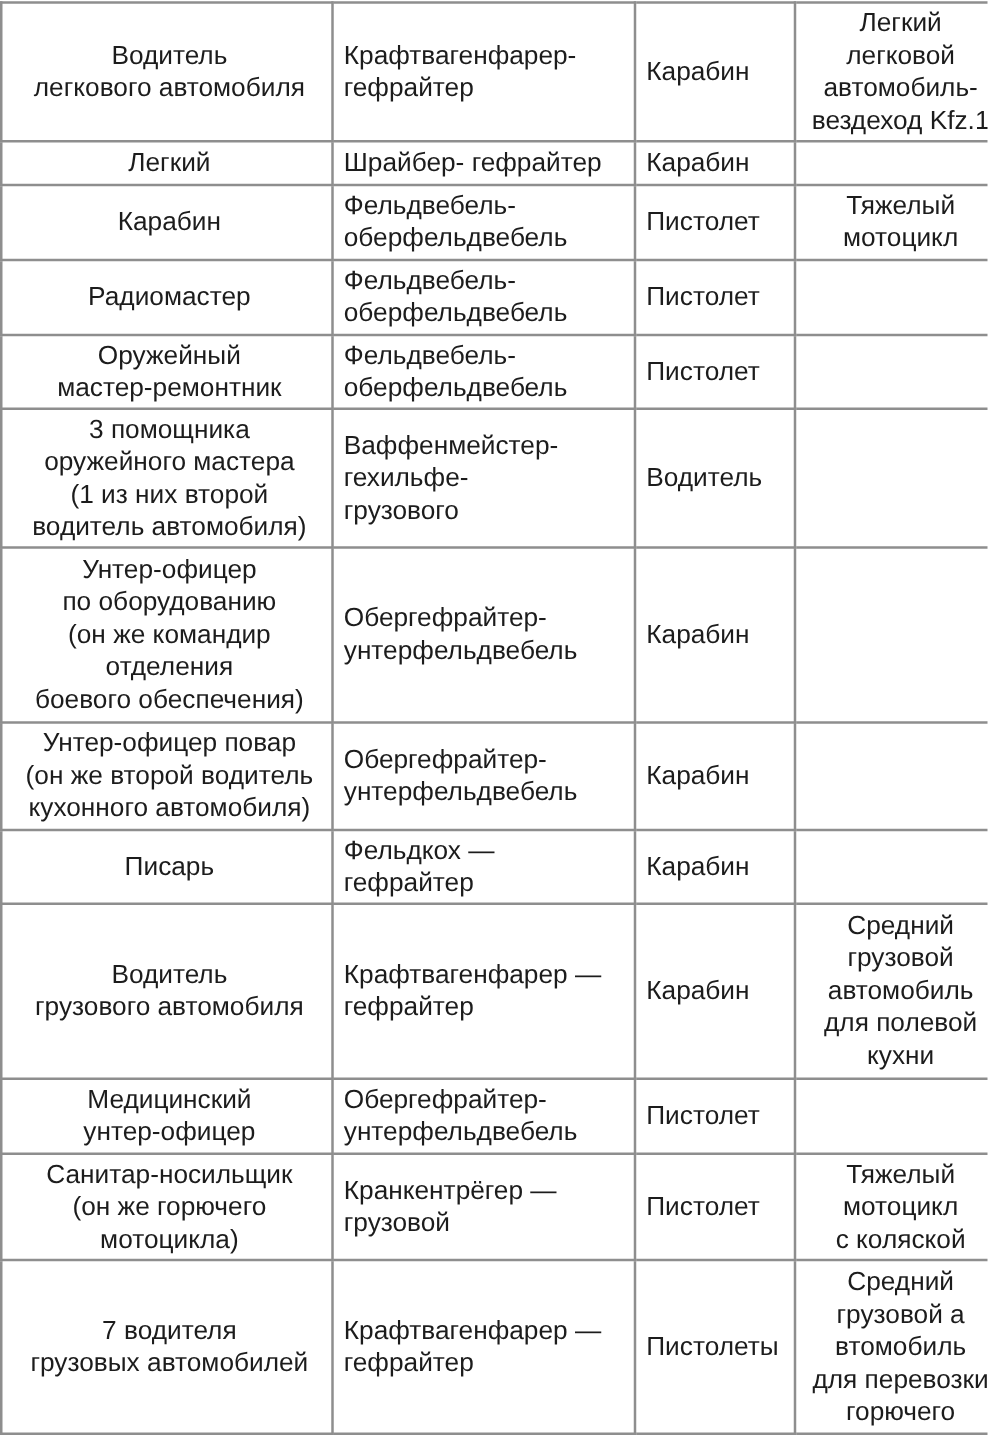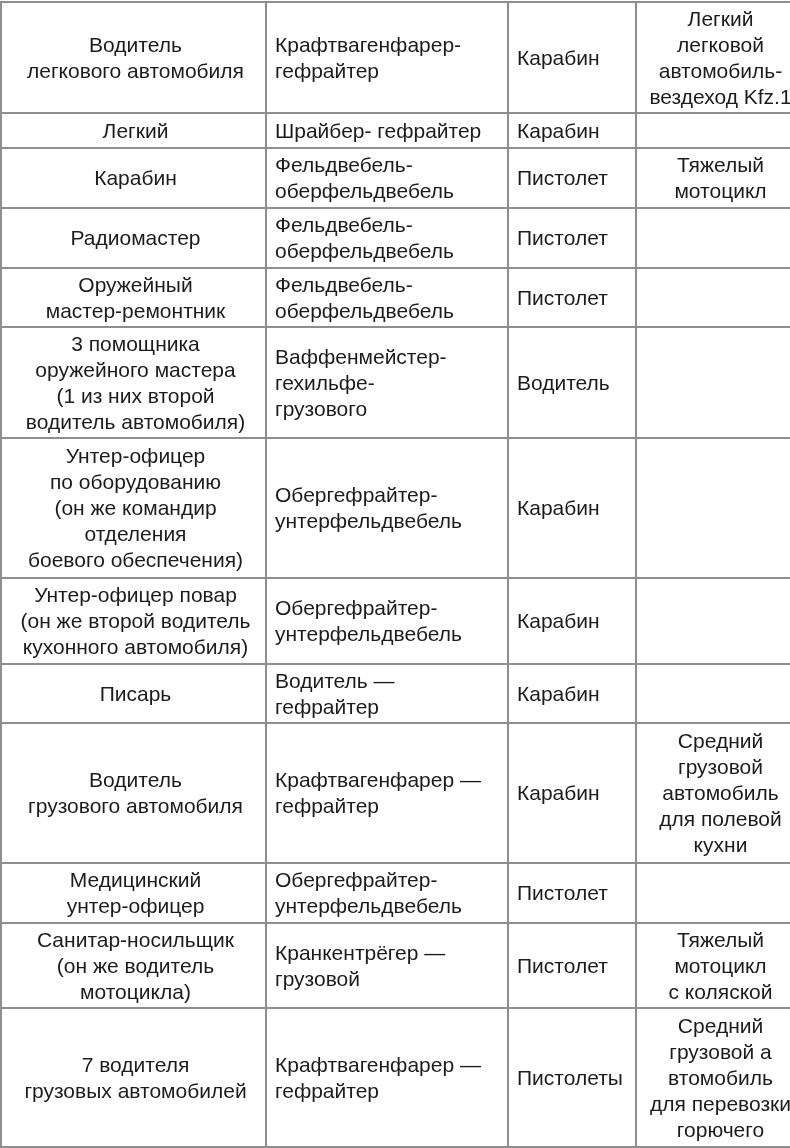--- a/index.html
+++ b/index.html
@@ -186,21 +186,21 @@
         </td>
       <td class="vehicle">
           <span class="ml"></span>
         </td>
     </tr>
     <tr style="height: 59px;">
       <td class="role">
           <span class="ml">Писарь</span>
         </td>
       <td class="rank">
-          <span class="ml">Водитель —
+          <span class="ml">Фельдкох —
 гефрайтер</span>
         </td>
       <td class="weapon">
           <span class="ml">Карабин</span>
         </td>
       <td class="vehicle">
           <span class="ml"></span>
         </td>
     </tr>
     <tr style="height: 140px;">
@@ -235,21 +235,21 @@
       <td class="weapon">
           <span class="ml">Пистолет</span>
         </td>
       <td class="vehicle">
           <span class="ml"></span>
         </td>
     </tr>
     <tr style="height: 85px;">
       <td class="role">
           <span class="ml">Санитар-носильщик
-(он же водитель
+(он же горючего
 мотоцикла)</span>
         </td>
       <td class="rank">
           <span class="ml">Кранкентрёгер —
 грузовой</span>
         </td>
       <td class="weapon">
           <span class="ml">Пистолет</span>
         </td>
       <td class="vehicle">

